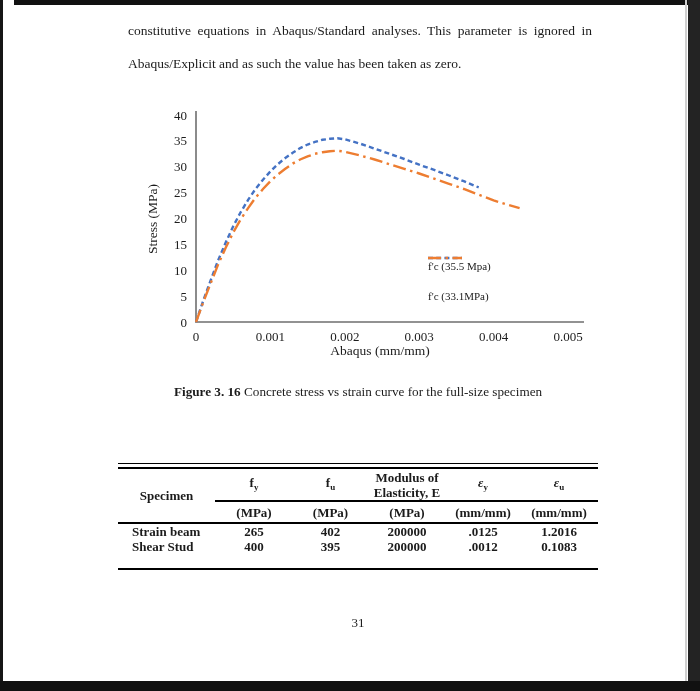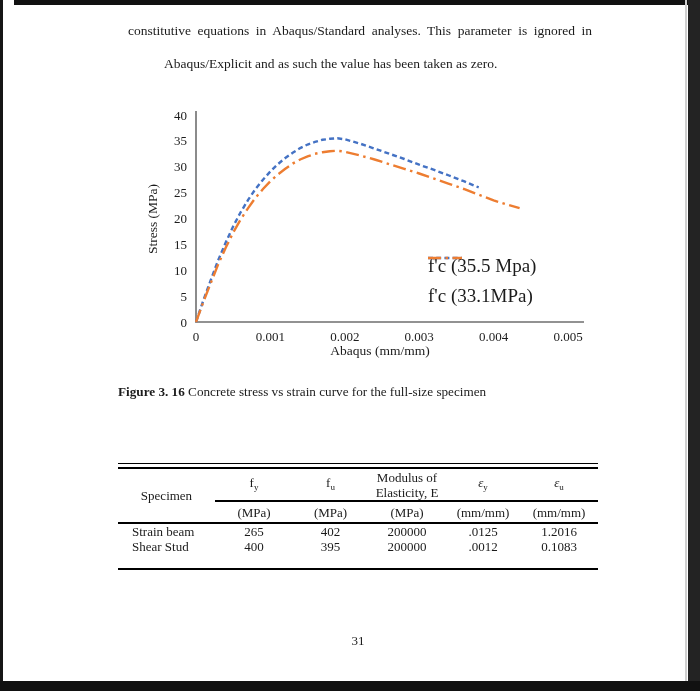--- a/index.html
+++ b/index.html
@@ -10,59 +10,59 @@
   
   .frame-top{position:absolute;top:0;left:14px;right:0;height:5px;background:#111;}
   .frame-left{position:absolute;top:0;left:0;width:3px;height:100%;background:#161616;}
   .frame-right{position:absolute;top:0;right:0;width:12px;height:100%;background:#232323;}
   .frame-right-line{position:absolute;top:0;right:13px;width:2px;height:100%;background:#cfcfcf;}
   .frame-bottom{position:absolute;left:0;right:0;bottom:0;height:10px;background:#111;}
 
   
   .para{position:absolute;left:128px;top:14px;width:464px;font-size:13.5px;line-height:33px;}
   .para .l1{text-align:justify;text-align-last:justify;}
-  .para .l2{text-align:left;margin-left:36px;}
+  .para .l2{text-align:left;}
 
   
   .chart{position:absolute;left:120px;top:95px;width:475px;height:290px;}
   .chart svg{position:absolute;left:0;top:0;}
   .chart svg text{font-family:"Liberation Serif","DejaVu Serif",serif;font-size:13px;fill:#1c1c1c;}
   .y-title{
     position:absolute;left:-37px;top:116px;width:140px;text-align:center;
     font-size:13.5px;transform:rotate(-90deg);transform-origin:center center;
   }
   .x-title{position:absolute;left:110px;top:248px;width:300px;text-align:center;font-size:13.5px;}
   .legend{position:absolute;left:308px;top:160px;}
   .legend-item{display:flex;align-items:center;height:22px;margin-bottom:8px;}
   .legend-item svg{flex:0 0 auto;margin-right:5px;}
-  .legend-label{font-size:19px;white-space:nowrap;}
+  .legend-label{font-size:11px;white-space:nowrap;}
 
   
-  .caption{position:absolute;left:118px;width:480px;text-align:left;font-size:13.2px;}
+  .caption{position:absolute;left:118px;width:480px;text-align:center;font-size:13.2px;}
   .cap-fig{top:384px;}
   .cap-tbl{top:427px;}
   .caption b{font-weight:bold;}
 
   
   .tblwrap{position:absolute;left:118px;top:463px;width:480px;}
   .rule-double{height:3px;border-top:1px solid #000;border-bottom:2px solid #000;}
   table.props{border-collapse:collapse;width:480px;table-layout:fixed;font-size:13px;margin-top:0;}
-  table.props td,table.props th{padding:0;font-weight:normal;text-align:center;line-height:15px;vertical-align:middle;}
+  table.props td,table.props th{padding:0;font-weight:bold;text-align:center;line-height:15px;vertical-align:middle;}
   th.spec{ text-align:left;padding-left:14px;}
   tr.hname th{height:31px;}
   tr.hname th.partial{border-bottom:2px solid #000;}
   tr.hunit th{height:20px;border-bottom:2px solid #000;}
   th.spec{border-bottom:2px solid #000;}
   tr.data td{height:15px;}
   tr.data td.left{text-align:left;padding-left:14px;}
   tr.last td{border-bottom:2px solid #000;padding-bottom:14px;}
   sub{font-size:9px;vertical-align:-3px;}
   .greek{font-style:italic;}
 
-  .pagenum{position:absolute;left:118px;top:615px;width:480px;text-align:center;font-size:13px;margin-top:18px;}
+  .pagenum{position:absolute;left:118px;top:615px;width:480px;text-align:center;font-size:13px;}
 </style>
 </head>
 <body>
 
 <div class="page">
   <div class="frame-top"></div>
   <div class="frame-left"></div>
   <div class="frame-right-line"></div>
   <div class="frame-right"></div>
   <div class="frame-bottom"></div>

